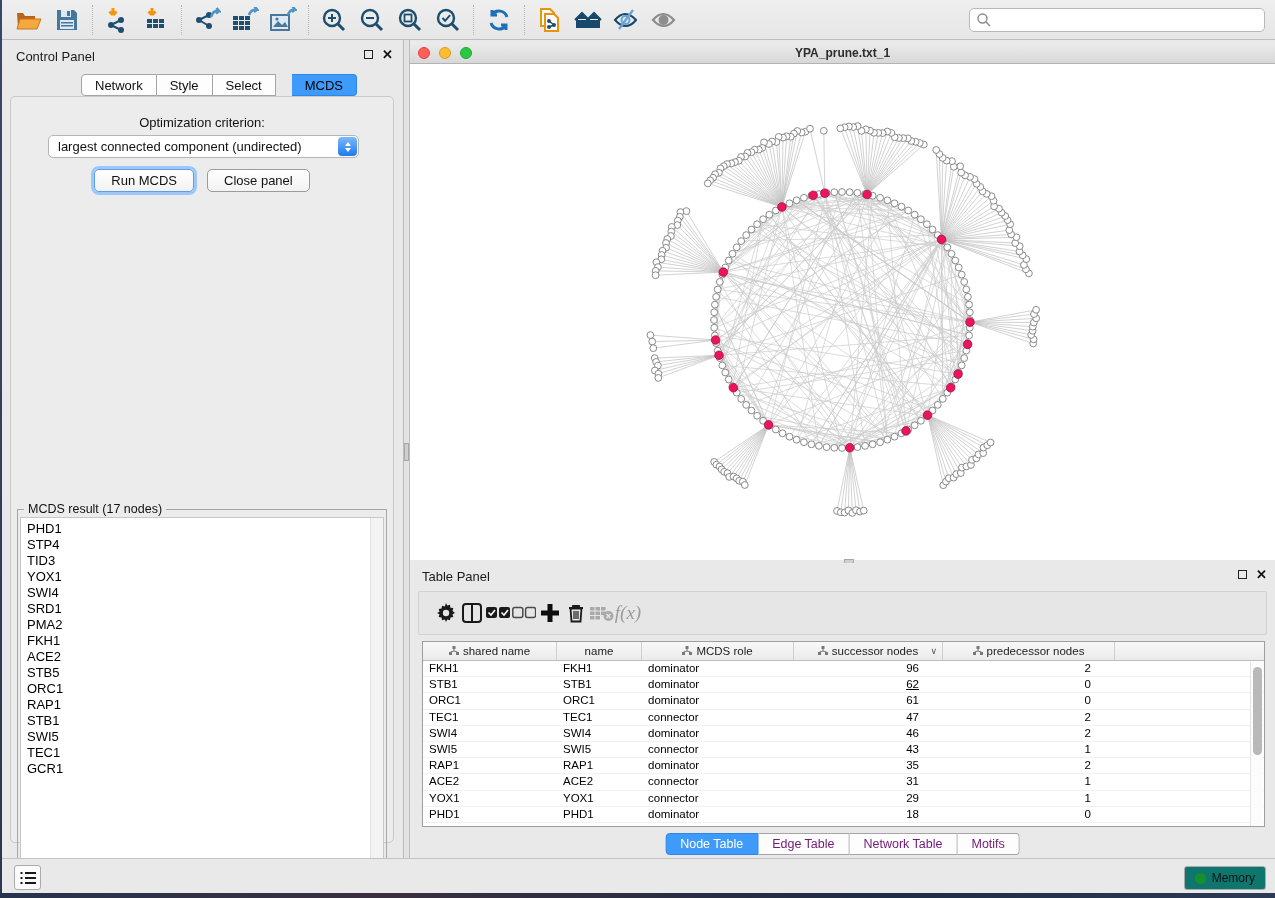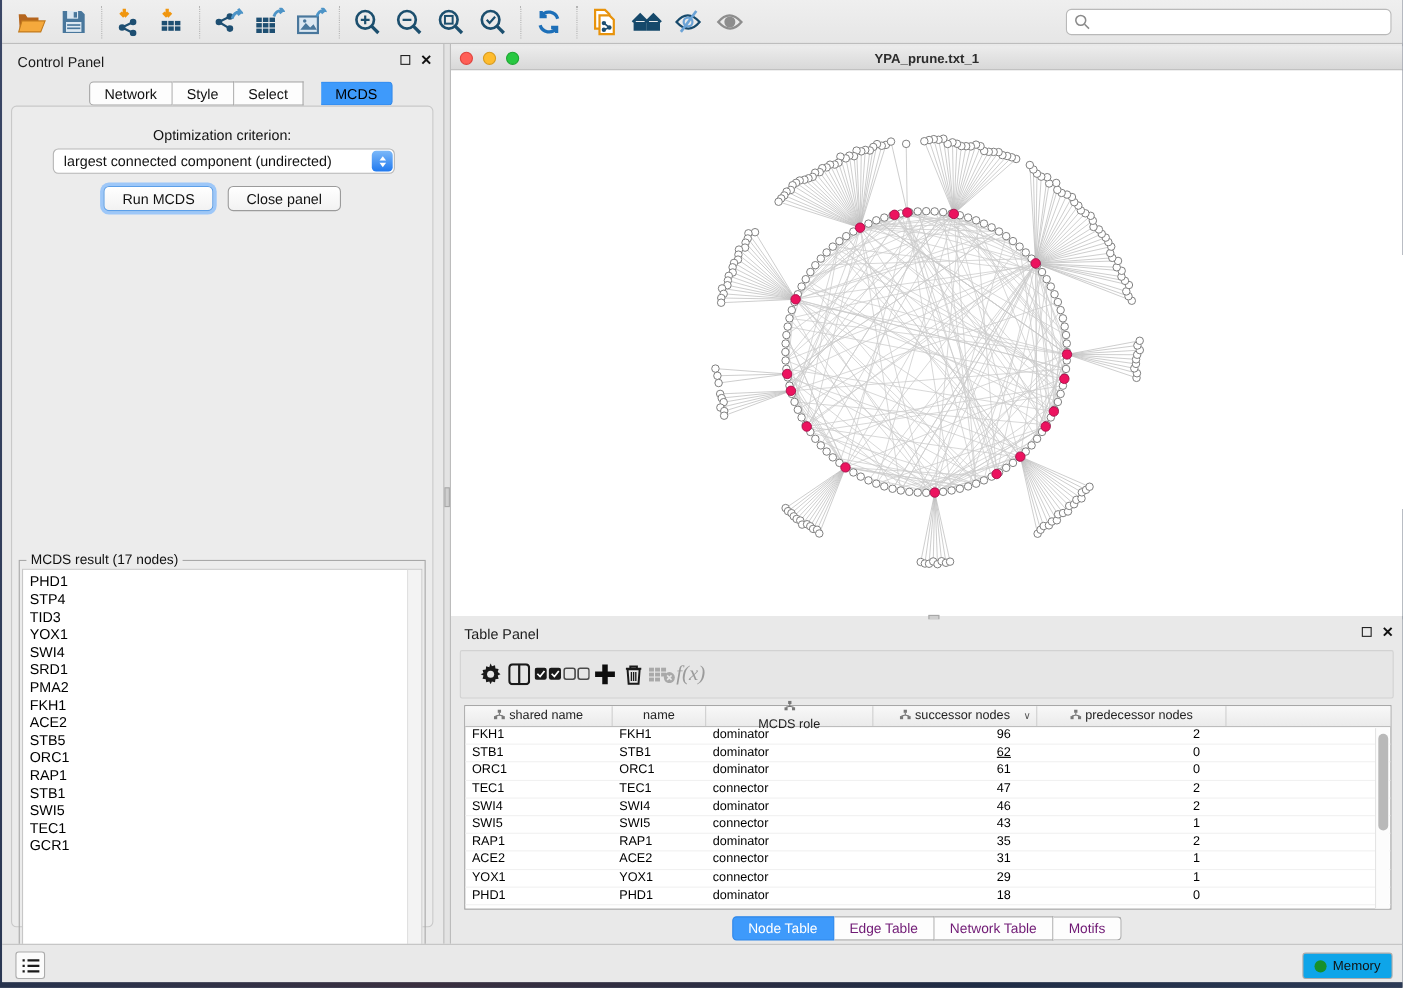--- a/index.html
+++ b/index.html
@@ -93,21 +93,21 @@
   .tp-tab { height:22px; border:1px solid #a5a5a5; border-left:none; background:#fdfdfd; color:#701a75; font-size:12.5px;
     display:flex; align-items:center; padding:0 14px; cursor:pointer; }
   .tp-tab:first-child { border-left:1px solid #a5a5a5; border-radius:4px 0 0 4px; }
   .tp-tab:last-child { border-radius:0 4px 4px 0; }
   .tp-tab.active { background:#3e9afb; border-color:#2f86e8; color:#fff; }
 
   
   .status-bar { left:0; top:858px; width:1273px; height:35px; background:#e9e9e9; border-top:1px solid #c3c3c3; }
   .sb-left { position:absolute; left:12px; top:6px; width:27px; height:25px; background:#fbfbfb;
     border:1px solid #ababab; border-radius:3px; display:flex; align-items:center; justify-content:center; cursor:pointer; }
-  .sb-mem { position:absolute; right:9px; top:7px; height:24px; background:#0ea5e9; border:1px solid #ababab;
+  .sb-mem { position:absolute; right:9px; top:7px; height:24px; background:#0f766e; border:1px solid #ababab;
     border-radius:3px; display:flex; align-items:center; gap:6px; padding:0 10px; font-size:12px; color:#111; cursor:pointer; }
   .mem-dot { width:11px; height:11px; border-radius:50%; background:#17902b; }
   .wallpaper-strip { position:absolute; left:0; top:893px; width:1275px; height:5px;
     background:linear-gradient(90deg,#27334d,#3a2f3f 30%,#1f2c45 70%,#2c3a55); }
 </style>
 </head>
 <body>
 
 <div class="app">
 
@@ -1085,21 +1085,21 @@
                 <rect x="3.5" y="0" width="3" height="3" fill="#777"></rect>
                 <rect x="0" y="6" width="3" height="3" fill="#777"></rect>
                 <rect x="7" y="6" width="3" height="3" fill="#777"></rect>
                 <path d="M5 3 v2 M5 5 L1.5 6 M5 5 L8.5 6" stroke="#777" fill="none"></path>
               </svg></span>
             <span>shared name</span>
           </div>
           <div class="th" style="width: 85px;">
             <span>name</span>
           </div>
-          <div class="th" style="width: 152px; flex-direction: column;">
+          <div class="th" style="width: 152px;">
             <span><svg width="10" height="9" viewBox="0 0 10 9">
                 <rect x="3.5" y="0" width="3" height="3" fill="#777"></rect>
                 <rect x="0" y="6" width="3" height="3" fill="#777"></rect>
                 <rect x="7" y="6" width="3" height="3" fill="#777"></rect>
                 <path d="M5 3 v2 M5 5 L1.5 6 M5 5 L8.5 6" stroke="#777" fill="none"></path>
               </svg></span>
             <span>MCDS role</span>
           </div>
           <div class="th" style="width: 149px;">
             <span><svg width="10" height="9" viewBox="0 0 10 9">

